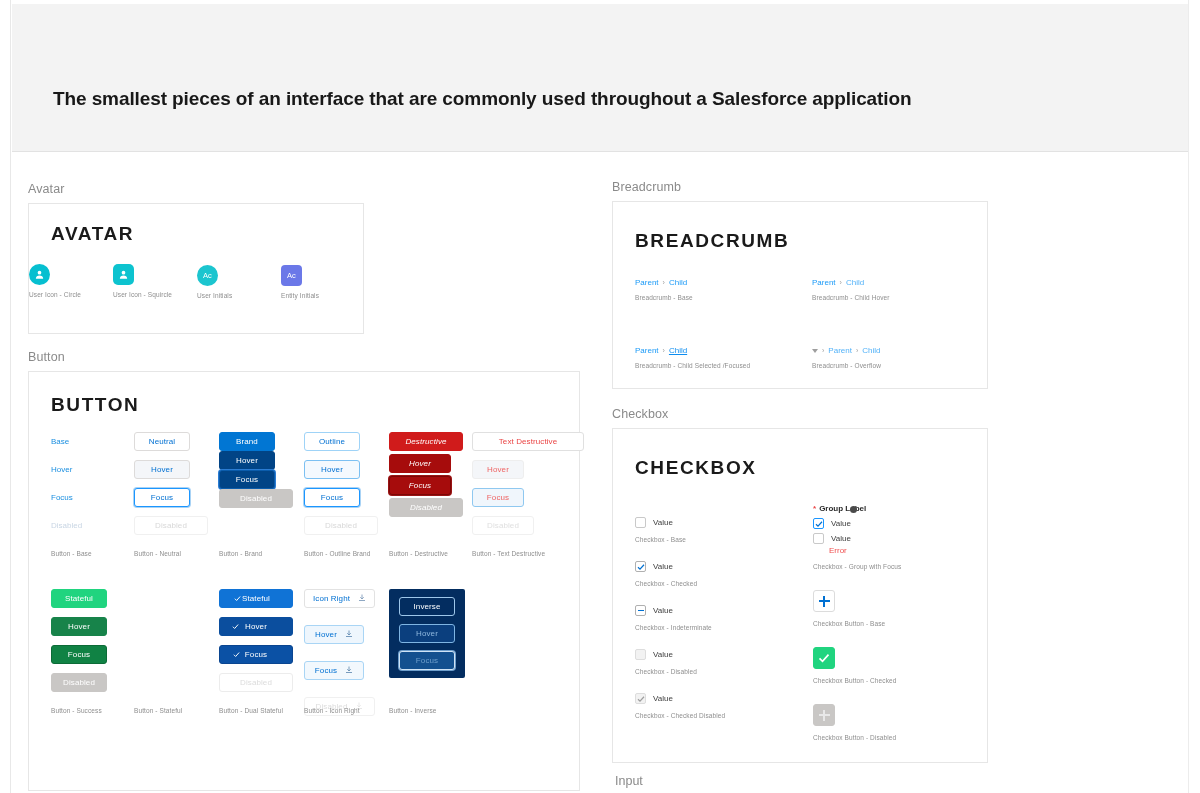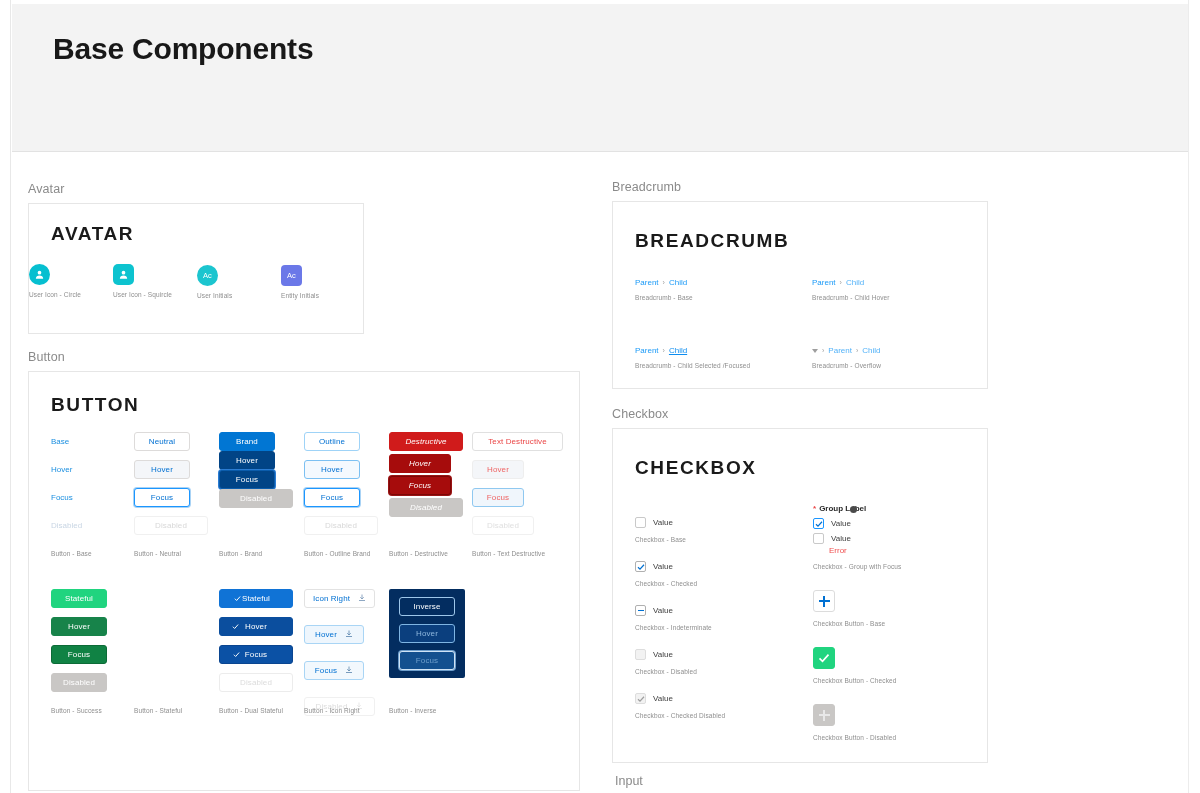--- a/index.html
+++ b/index.html
@@ -197,21 +197,21 @@
 </style>
 </head>
 <body>
 
 <div class="page">
   <div class="frame-top"></div>
   <div class="frame-left"></div>
   <div class="frame-right"></div>
 
   <div class="header">
-    <div class="header-title">Base Components</div>
+    <div class="header-sub">The smallest pieces of an interface that are commonly used throughout a Salesforce application</div>
   </div>
 
   <div class="col-left">
 
     <div class="section-label">Avatar</div>
     <div class="card" id="avatar-card">
       <div class="card-title">AVATAR</div>
       <div class="avatar-row">
 
         <div class="avatar-item">
@@ -293,21 +293,21 @@
 
           <div class="btn-col" style="left:338px; display:flex; flex-direction:column; gap:3px;font-style:italic;">
             <div class="btn btn-w-wide b-destr">Destructive</div>
             <div class="btn btn-w-mid b-destr-h">Hover</div>
             <div class="btn btn-w-mid b-destr-f">Focus</div>
             <div class="btn btn-w-wide b-destr-d">Disabled</div>
           </div>
           <div class="bcol-cap" style="left:338px; top:118px;">Button - Destructive</div>
 
           <div class="btn-col" style="left:421px; display:flex; flex-direction:column; gap:9px;">
-            <div class="btn b-tdestr" style="width:91px;">Text Destructive</div>
+            <div class="btn b-tdestr" style="width:112px;">Text Destructive</div>
             <div class="btn b-tdestr-h" style="width:52px;">Hover</div>
             <div class="btn b-tdestr-f" style="width:52px;">Focus</div>
             <div class="btn b-tdestr-d" style="width:62px;">Disabled</div>
           </div>
           <div class="bcol-cap" style="left:421px; top:118px;">Button - Text Destructive</div>
         </div>
 
         <div class="btn-block" style="height:150px; margin-top:25px;">
 
           <div class="btn-col" style="left:0; display:flex; flex-direction:column; gap:9px;">

